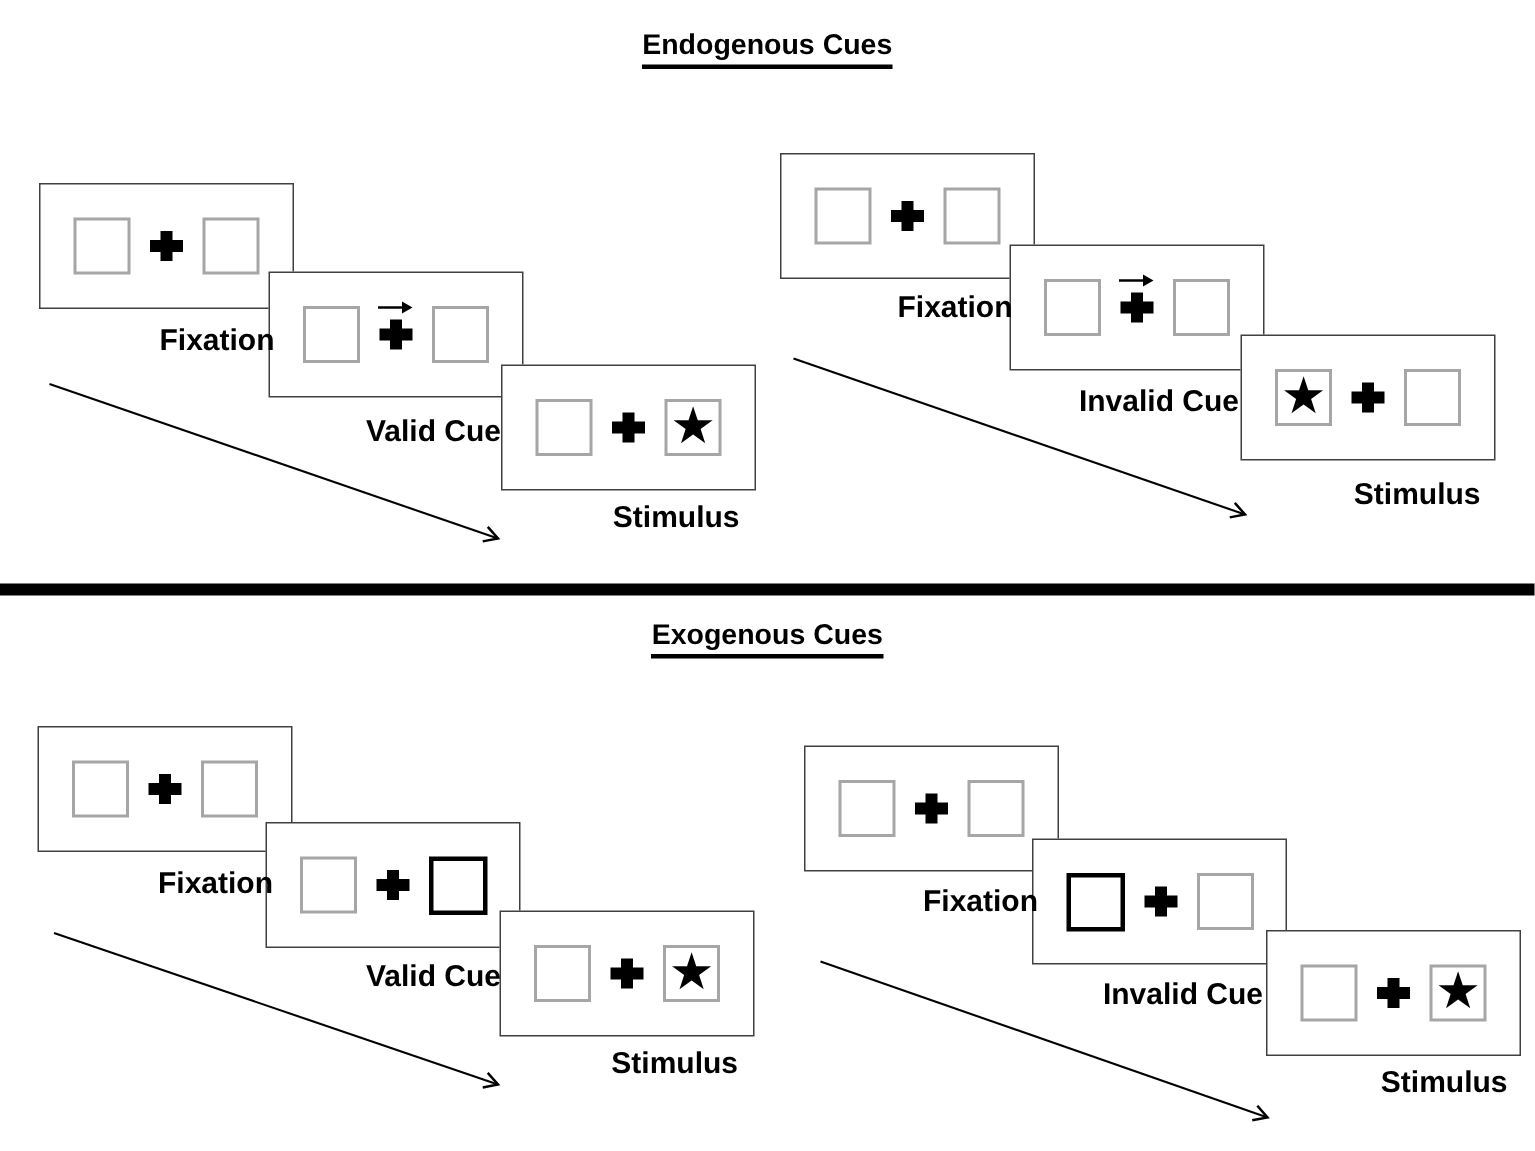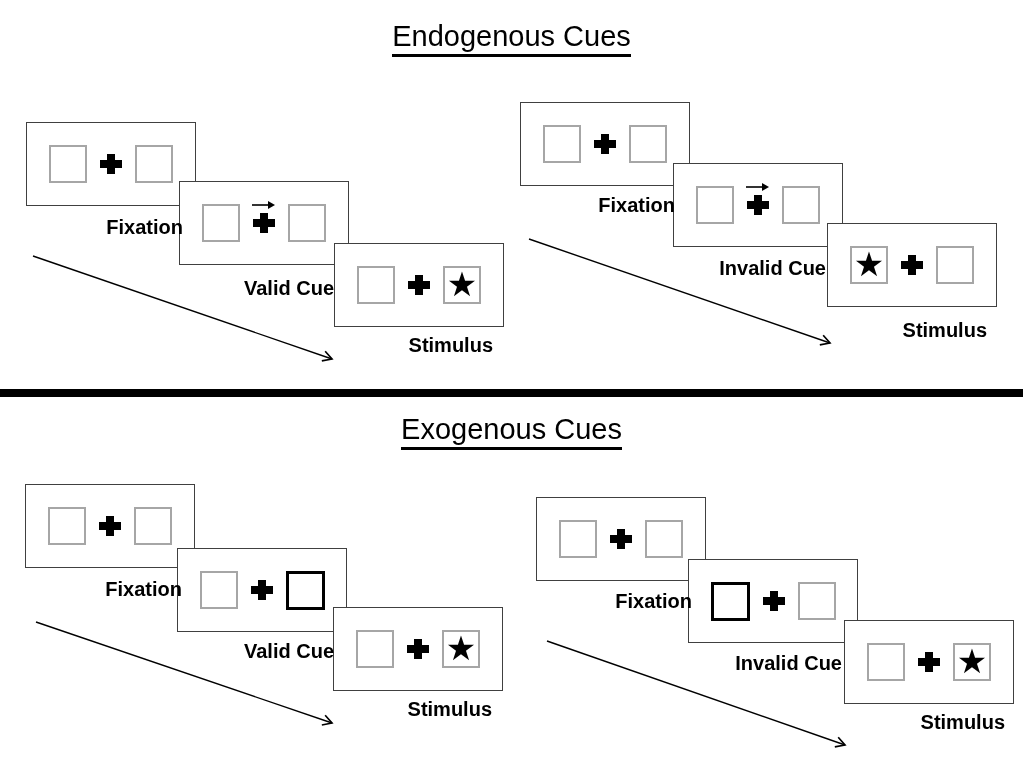--- a/index.html
+++ b/index.html
@@ -11,22 +11,22 @@
   }
   .page {
     position: relative;
     width: 1023px; height: 767px;
     background: #ffffff;
   }
   .section-title {
     position: absolute;
     left: 0; width: 1023px;
     text-align: center;
-    font-size: 29px;
-    font-weight: normal;
+    font-size: 19px;
+    font-weight: bold;
     color: #000;
     letter-spacing: 0px;
   }
   .section-title span {
     border-bottom: 3px solid #000;
     padding-bottom: 2px;
   }
   .panel {
     position: absolute;
     width: 170px; height: 84px;

